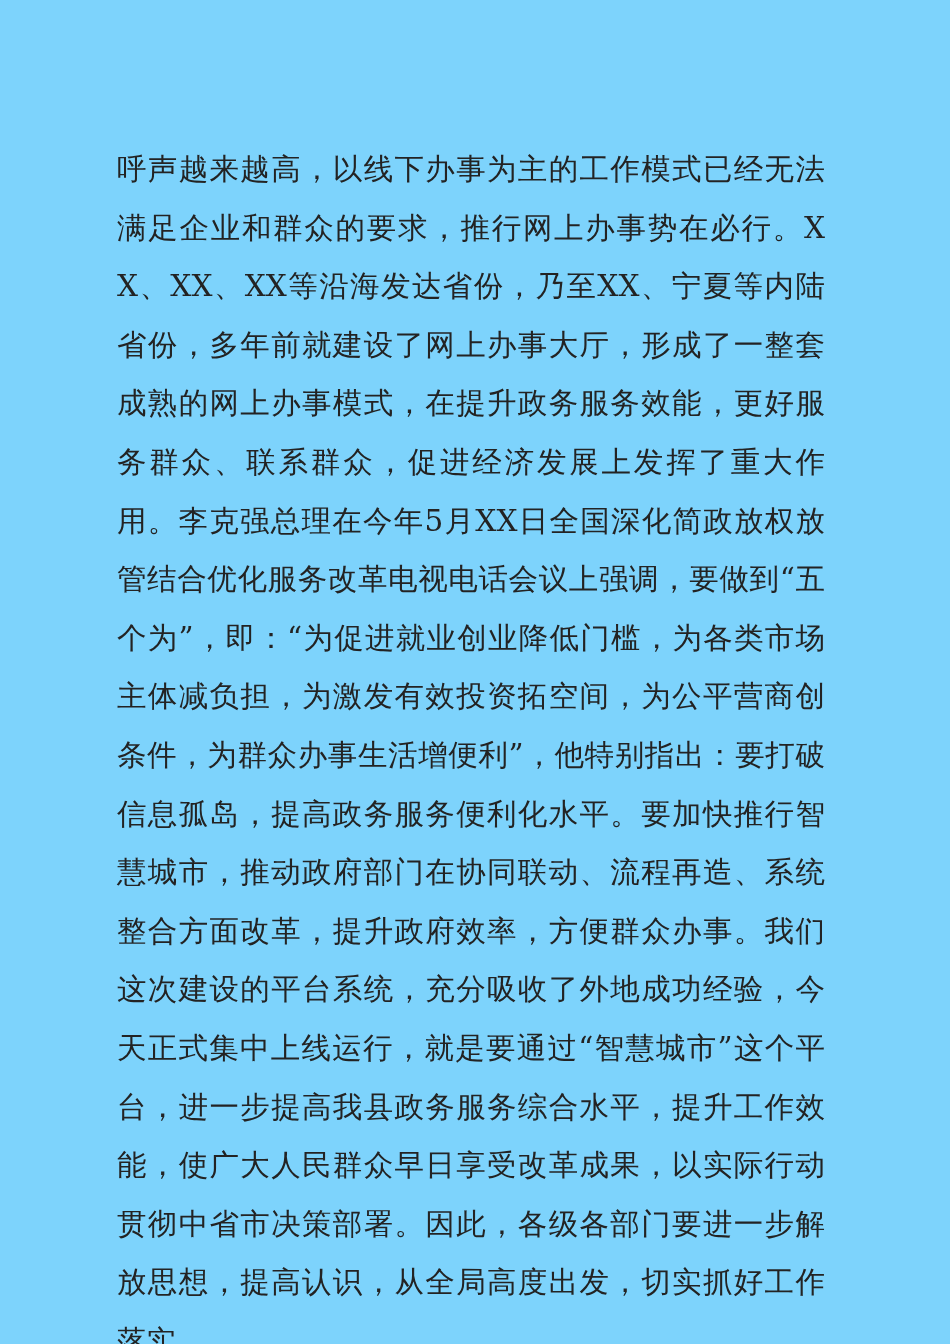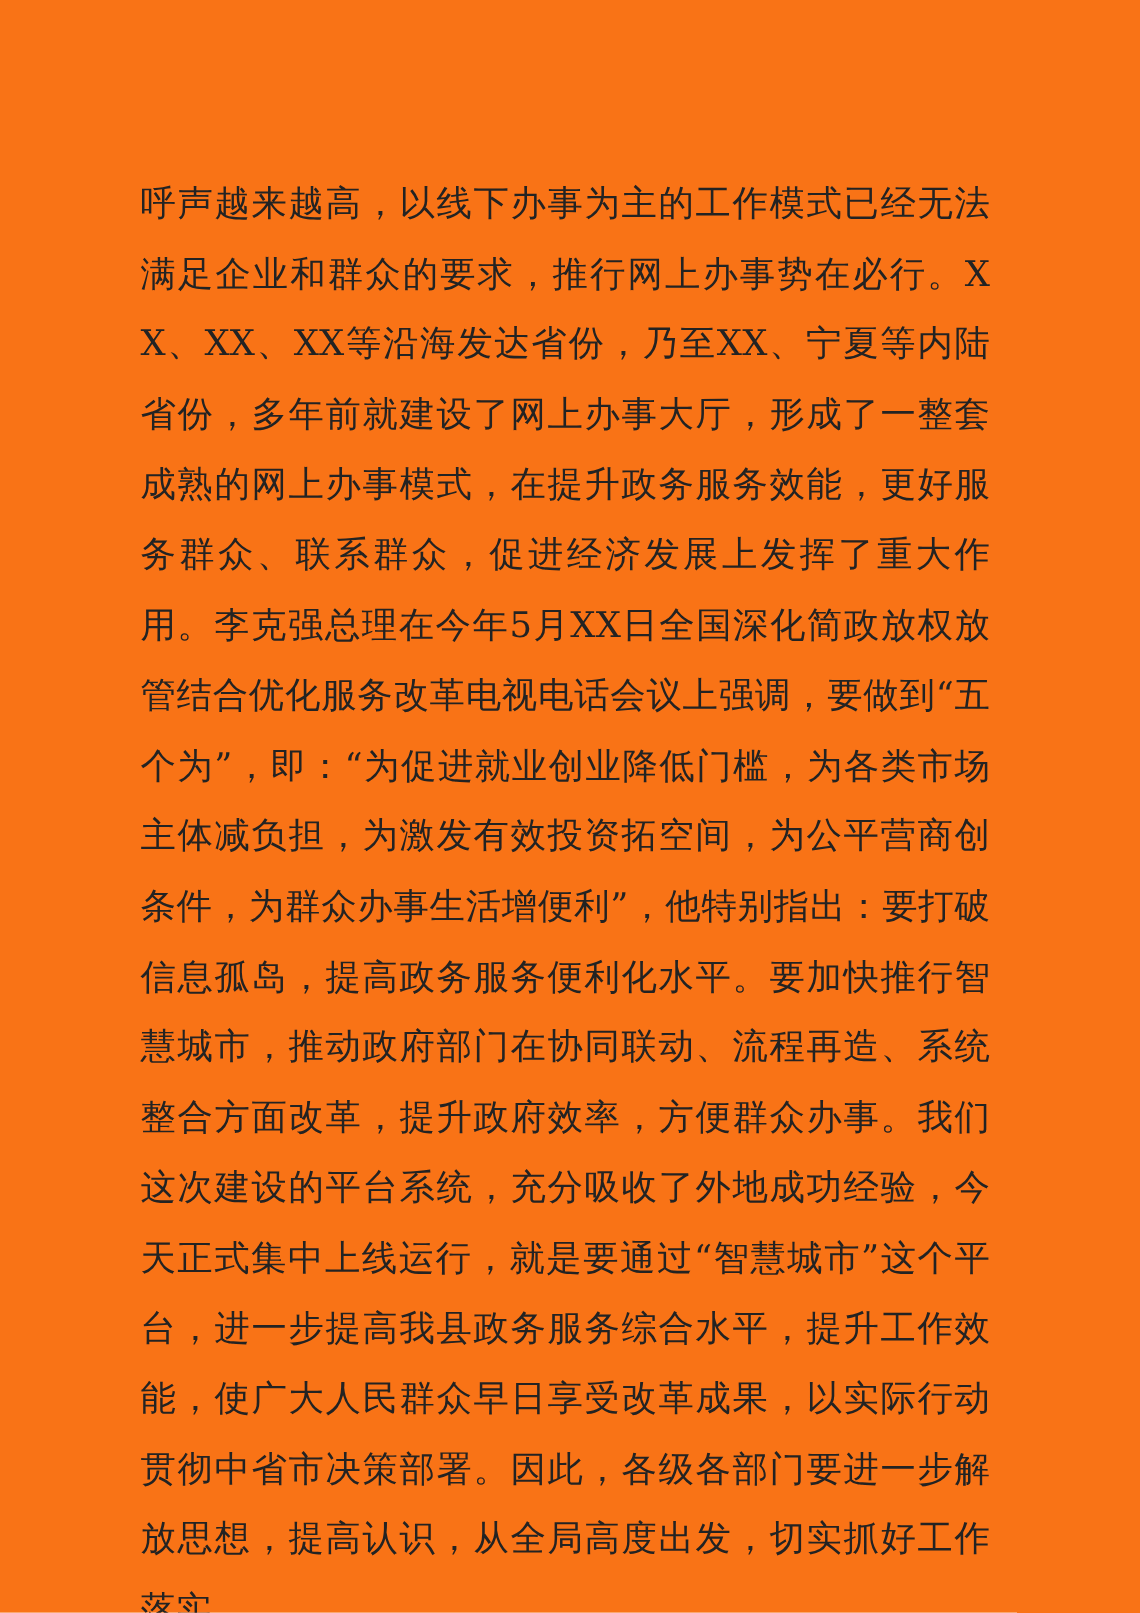--- a/index.html
+++ b/index.html
@@ -12,21 +12,21 @@
     width: 950px;
     height: 1344px;
     position: relative;
     overflow: hidden;
     font-family: "DejaVu Serif", "Liberation Serif", serif;
   }
 
   .page {
     position: absolute;
     inset: 0;
-    background: #f97316;
+    background: #7dd3fc;
   }
 
   .text-column {
     position: absolute;
     left: 117px;
     top: 140px;
     width: 708px;
   }
 
   

